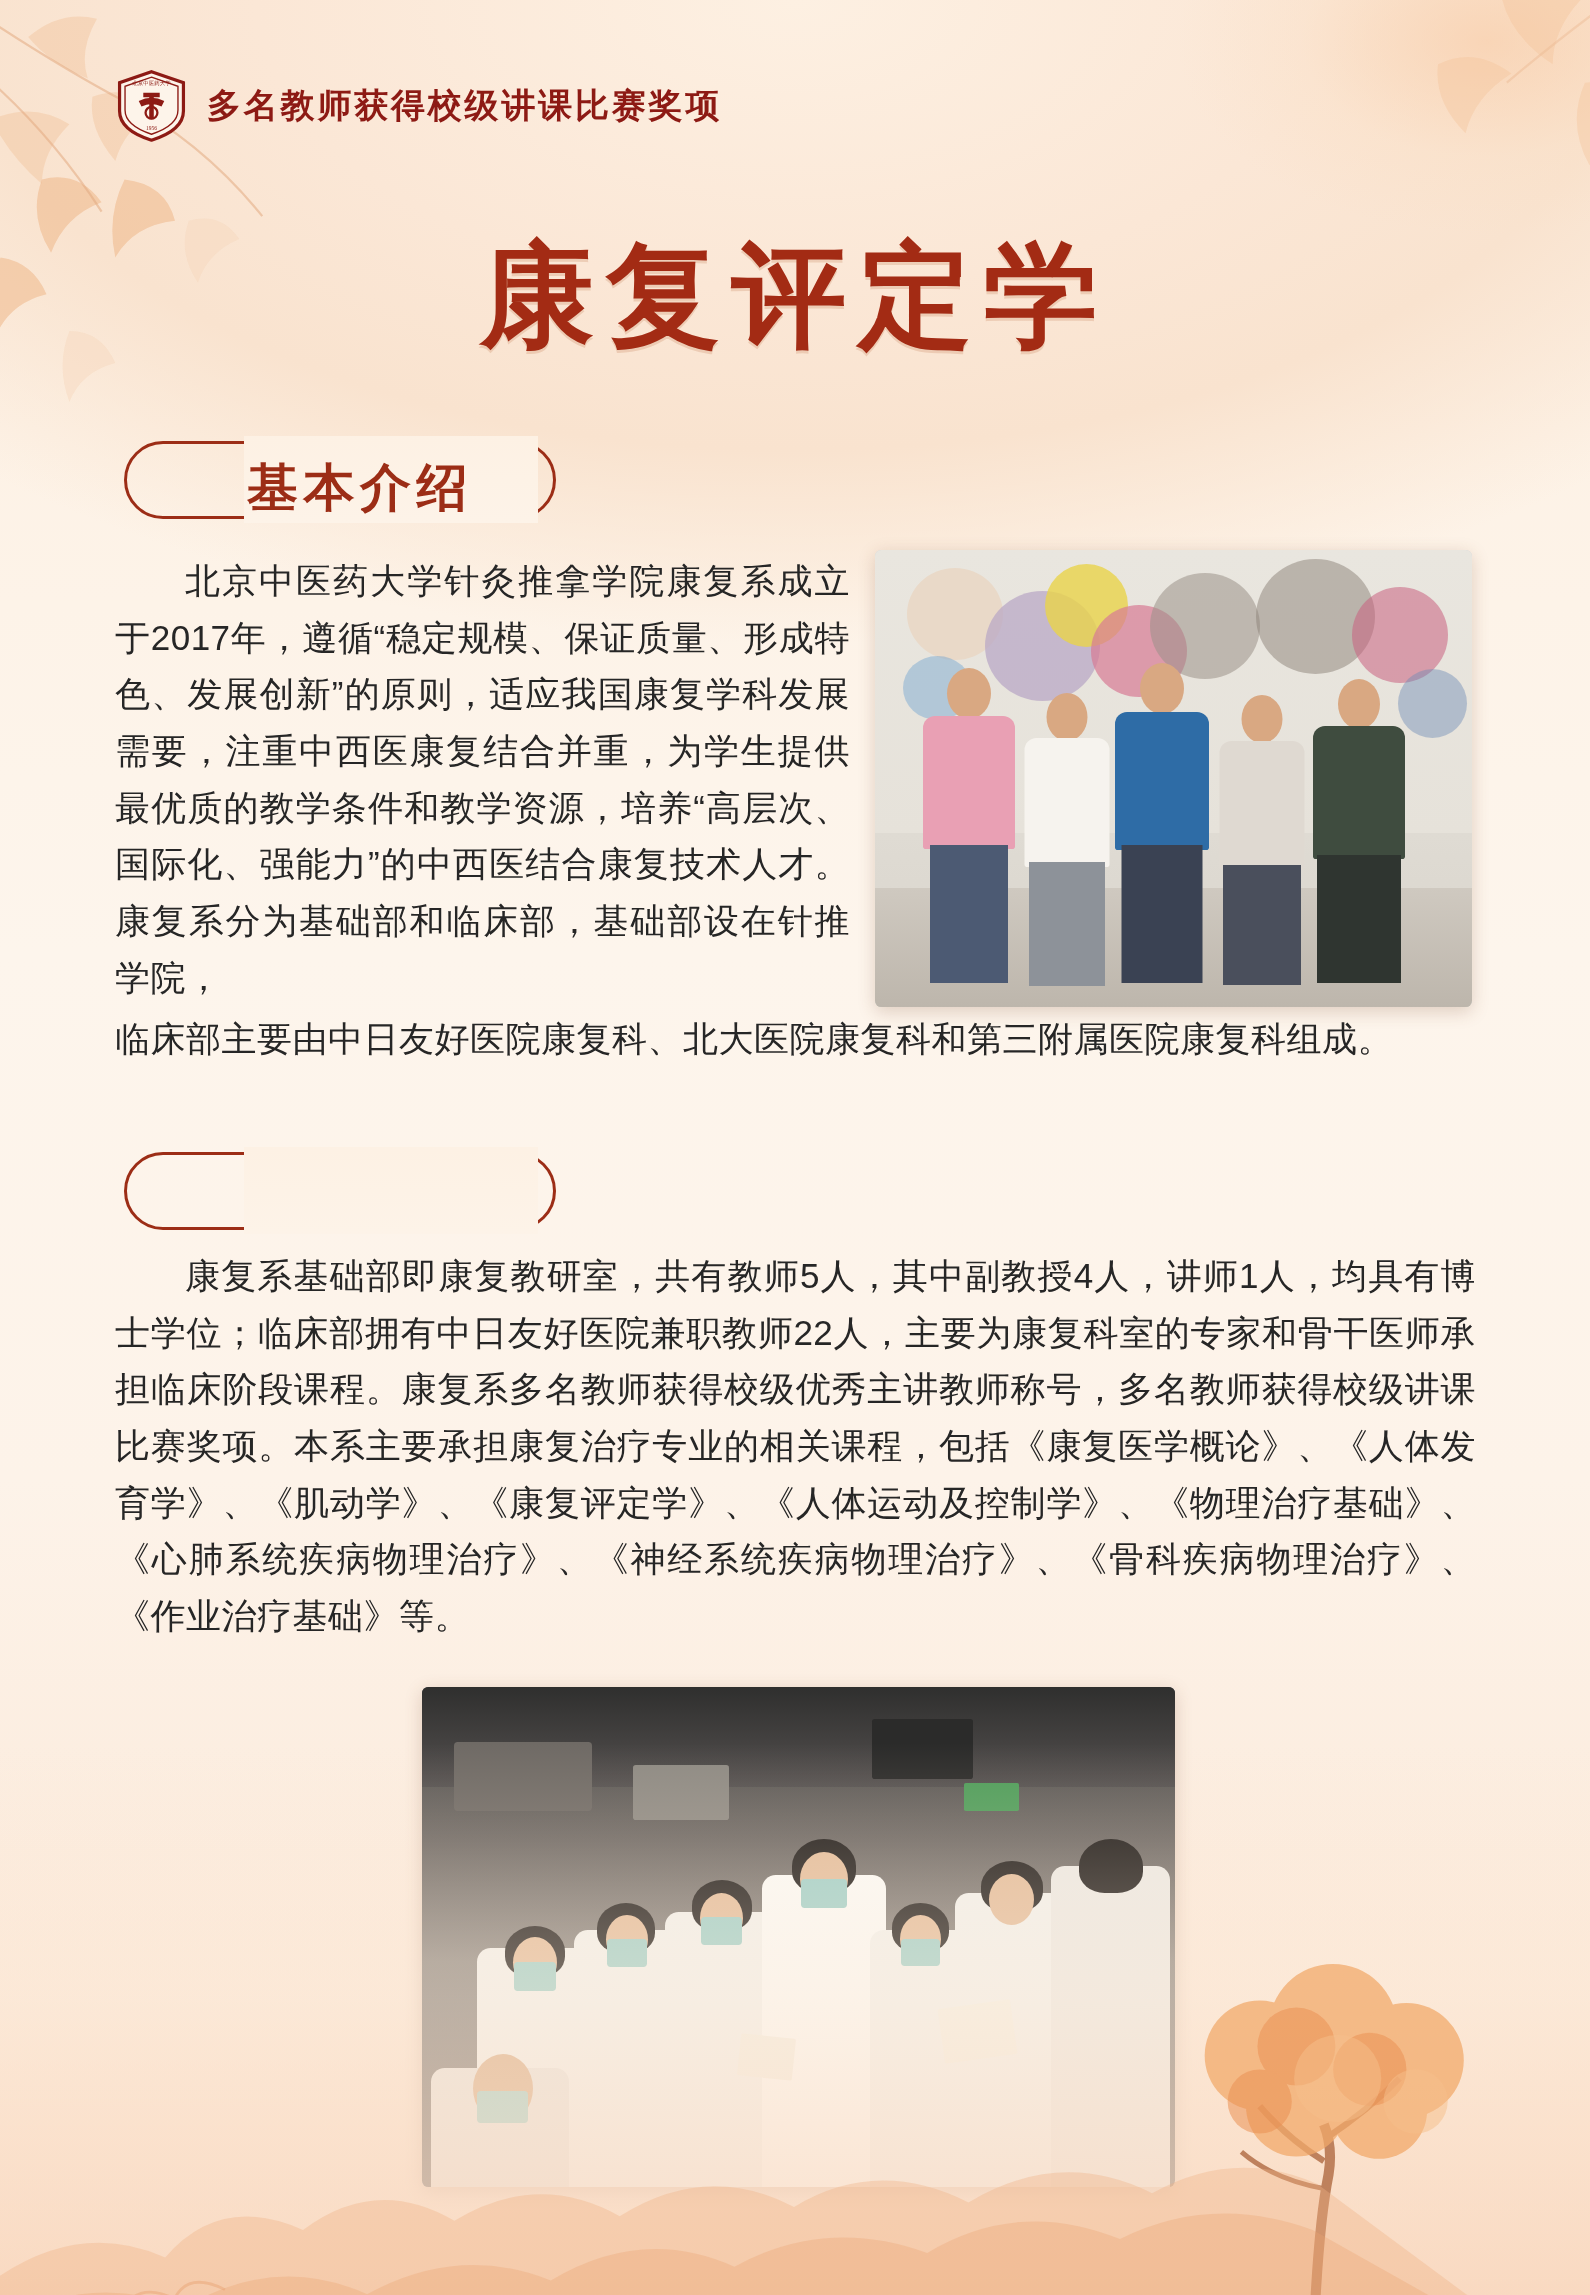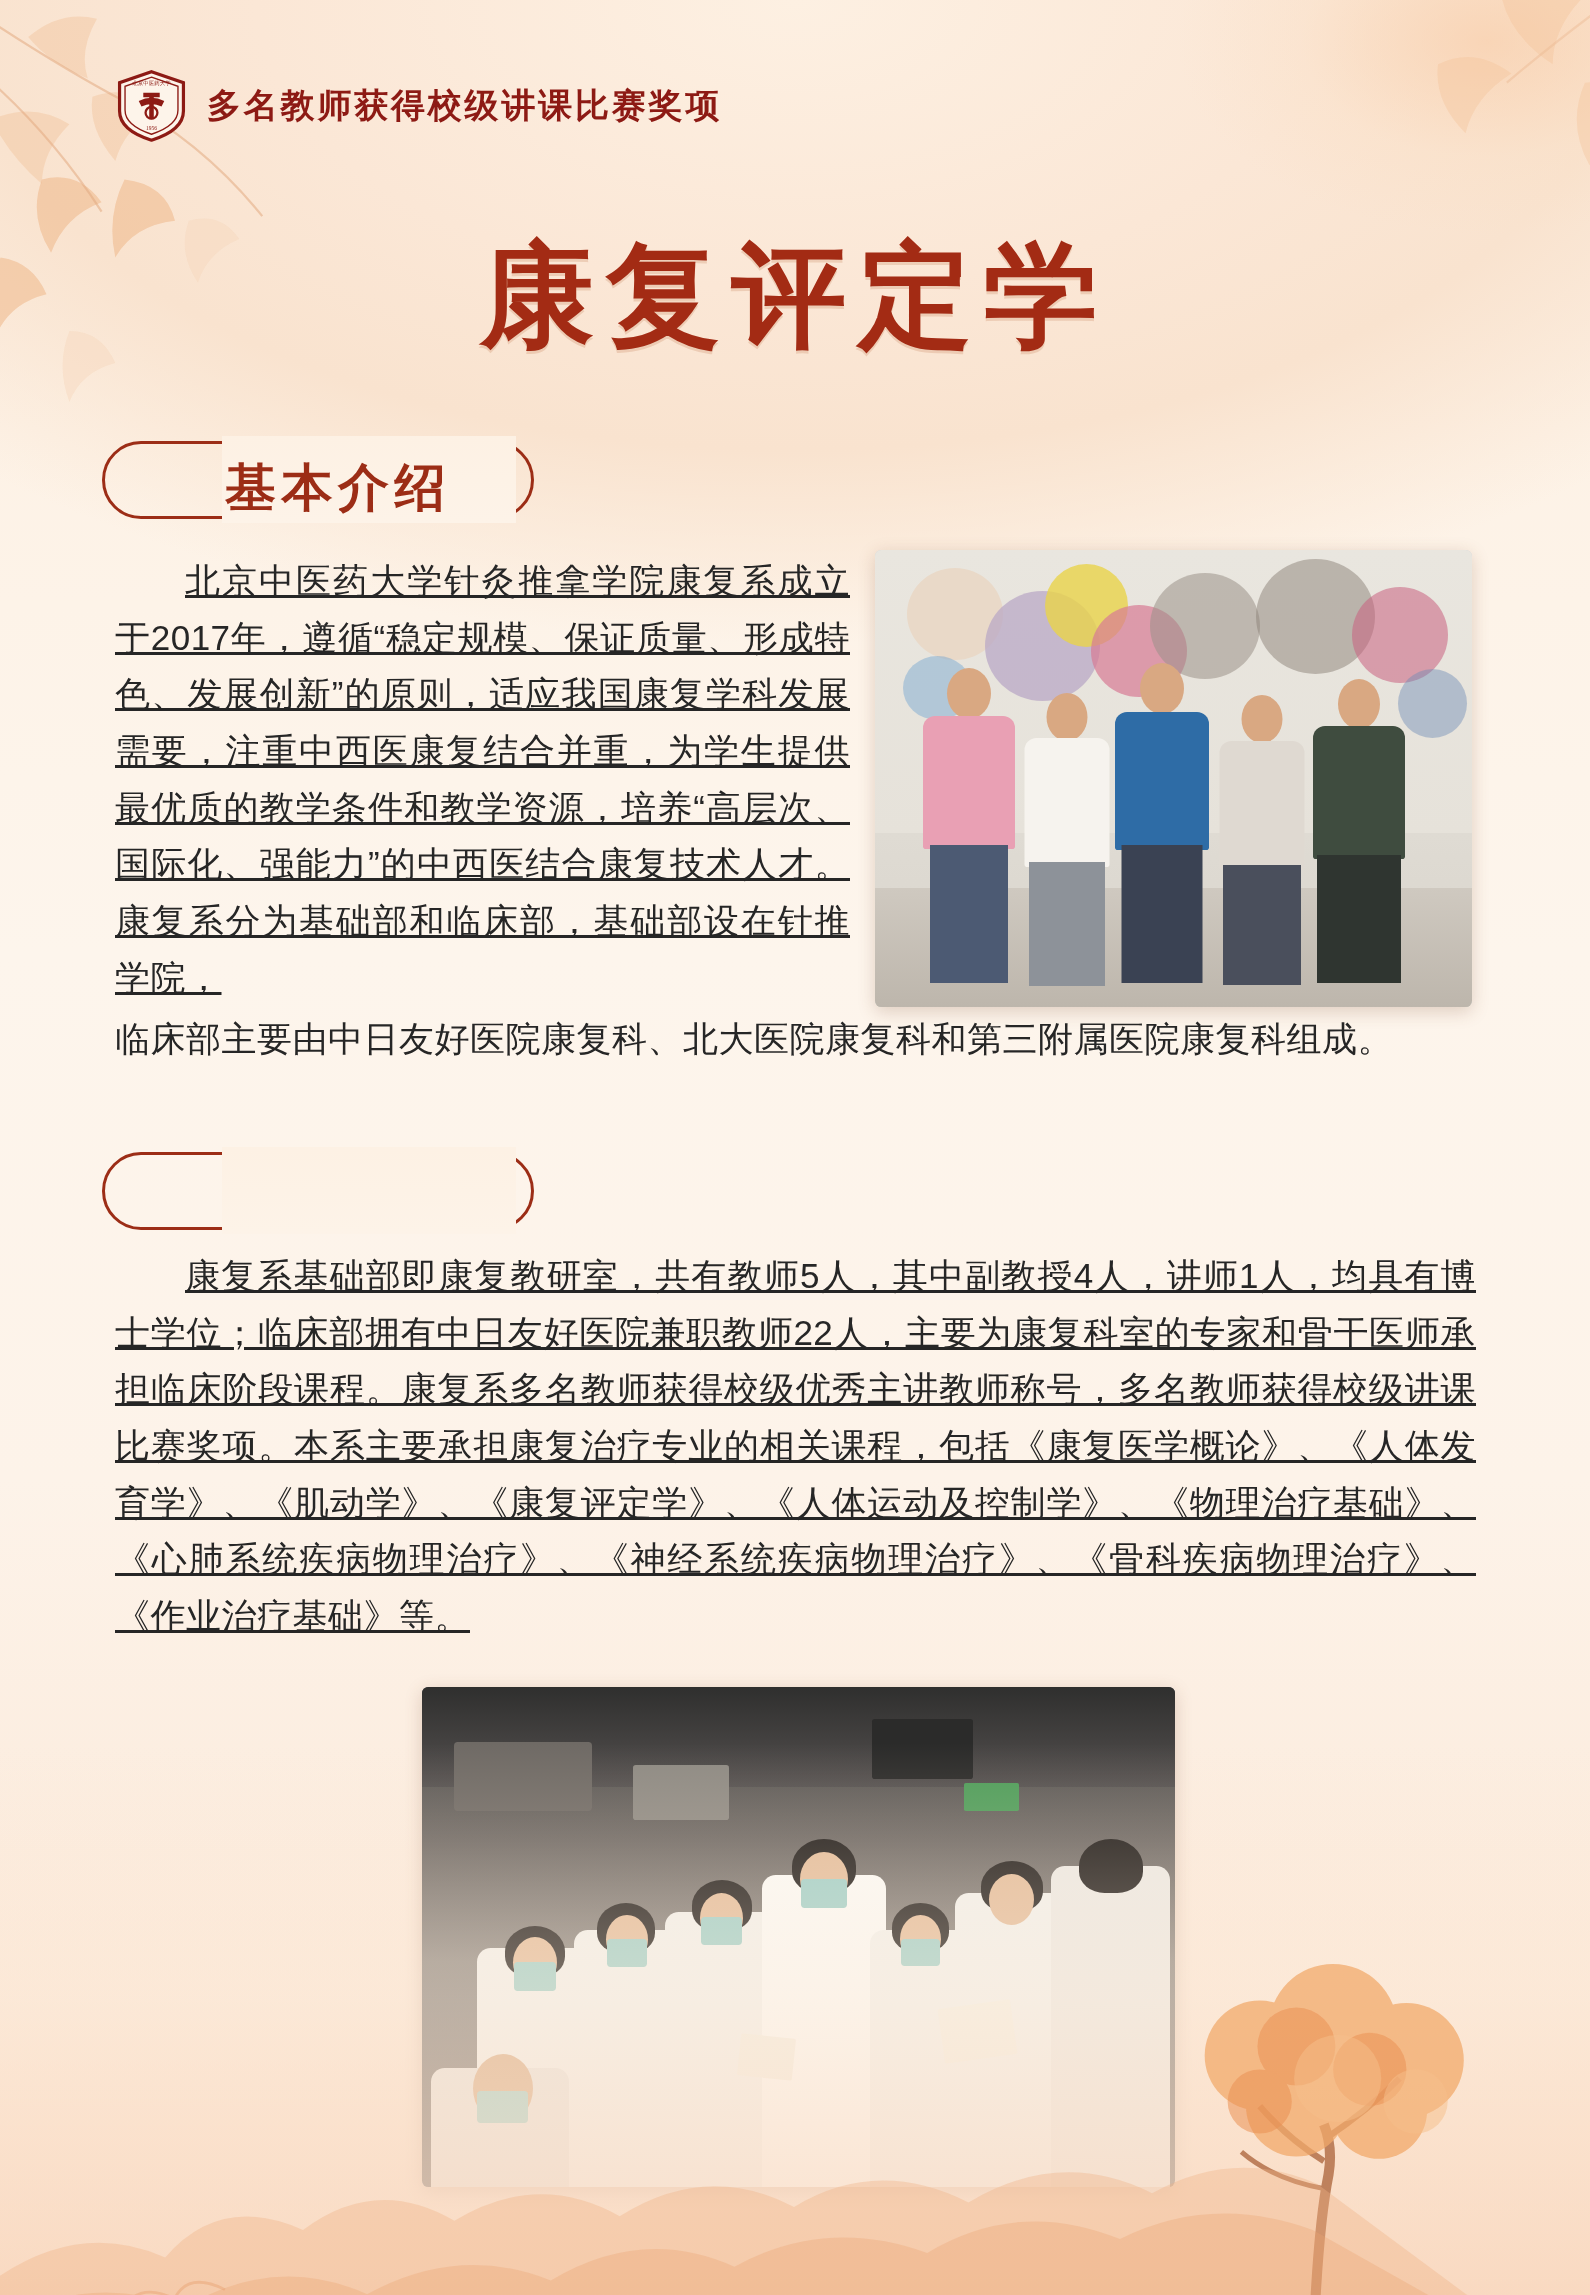--- a/index.html
+++ b/index.html
@@ -94,21 +94,21 @@
     font-size: 114px;
     font-weight: 700;
     color: #a32b14;
     letter-spacing: 12px;
     text-shadow: 0 2.8px 0 rgba(180,90,40,.18);
   }
 
   
   .section-head {
     position: absolute;
-    left: 102px;
+    left: 124px;
     width: 432px;
     height: 78px;
   }
   .pill {
     position: absolute;
     left: 0; top: 0;
     width: 432px; height: 78px;
     border: 3.2px solid #9c2d16;
     border-radius: 39px;
     box-sizing: border-box;
@@ -134,21 +134,21 @@
   
   .body-text {
     position: absolute;
     color: #262626;
     font-size: 35px;
     line-height: 1.62;
     letter-spacing: 0.5px;
     text-align: justify;
     font-family: "Liberation Sans", "DejaVu Sans", sans-serif;
   }
-  .indent { text-indent: 70px; text-decoration: underline; }
+  .indent { text-indent: 70px; }
 
   
   .photo {
     position: absolute;
     border-radius: 6.4px;
     overflow: hidden;
     box-shadow: 0 4.6px 16.5px rgba(120,70,40,.22);
     background: #cfd5d8;
   }
   .photo .inner { position: absolute; inset: 0; }

